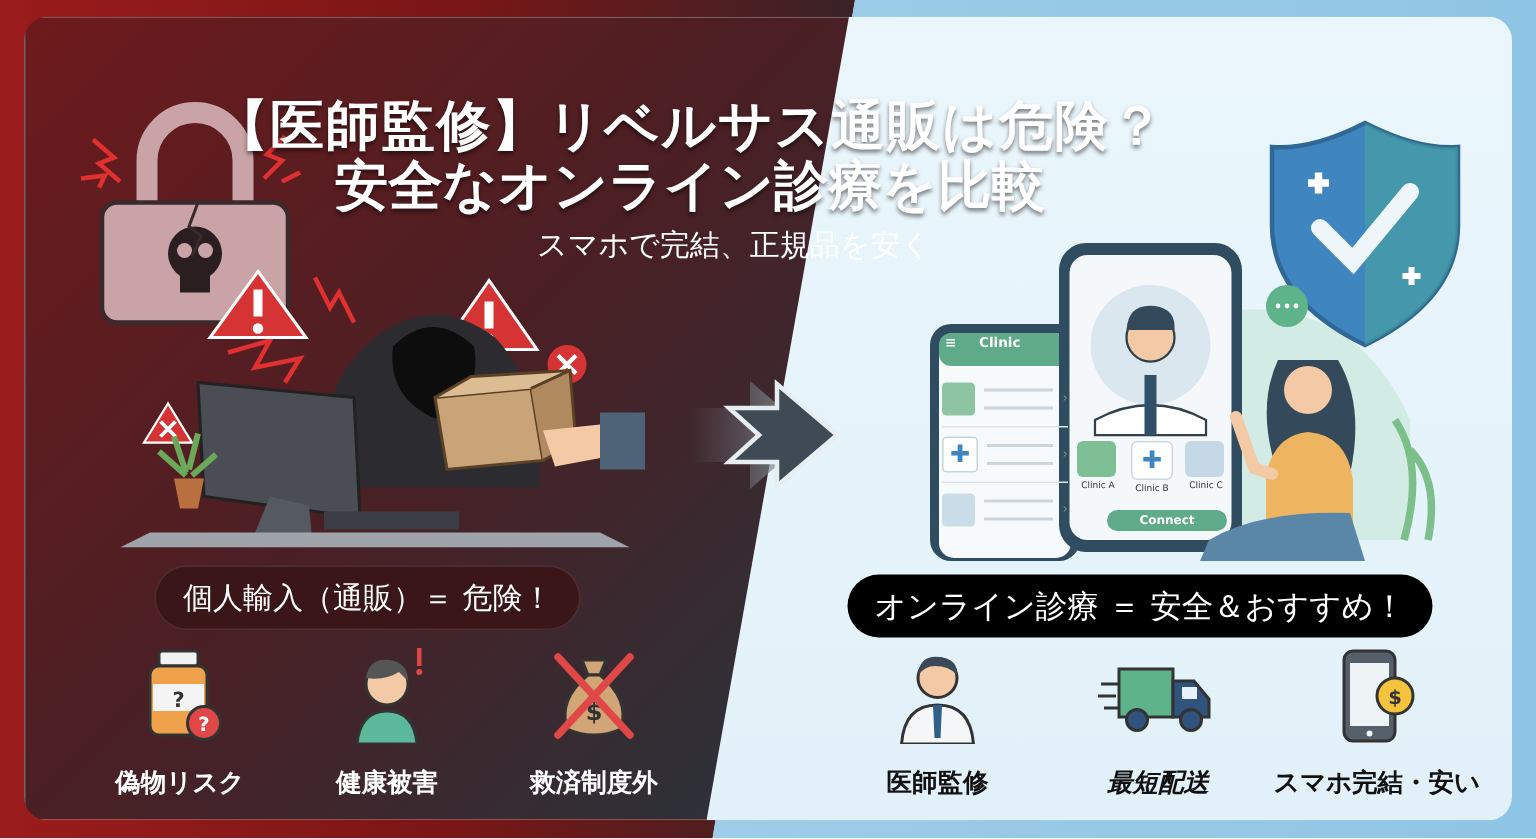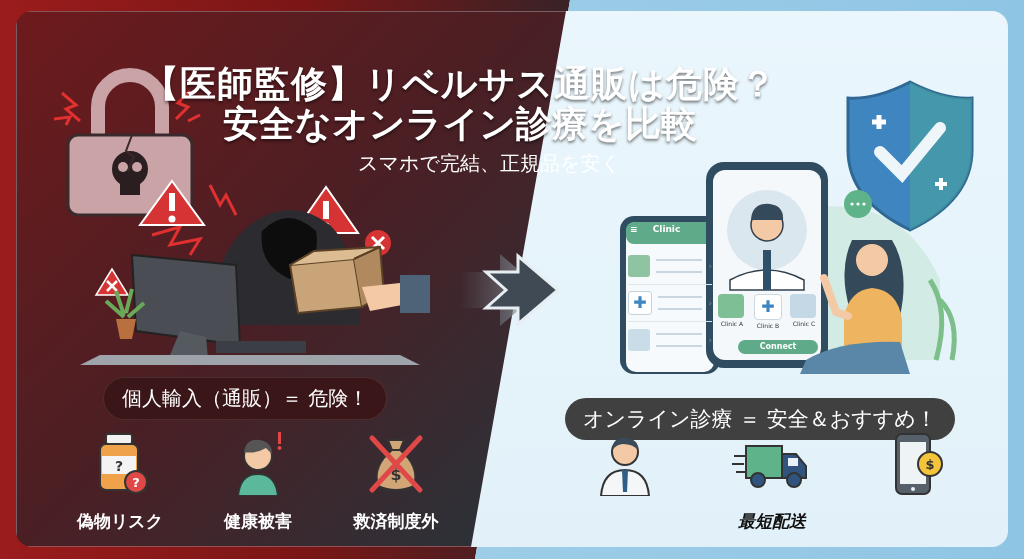--- a/index.html
+++ b/index.html
@@ -9,21 +9,21 @@
   .bg-right{position:absolute;inset:0;background:linear-gradient(90deg,#a9d4ea 0%,#8fc5e4 100%);clip-path:polygon(570px 0,1024px 0,1024px 559px,475px 559px);}
   .card{position:absolute;left:16px;top:11px;width:992px;height:536px;border-radius:16px;overflow:hidden;}
   .card-left{position:absolute;inset:0;background:linear-gradient(135deg,#6e1a1c 0%,#4a1f24 35%,#2d3138 65%,#2b3640 100%);clip-path:polygon(0 0,550px 0,455px 536px,0 536px);border:1px solid rgba(255,180,180,.35);}
   .card-right{position:absolute;inset:0;background:linear-gradient(180deg,#eaf6fc 0%,#e2f1f9 100%);clip-path:polygon(550px 0,992px 0,992px 536px,455px 536px);}
   .title{position:absolute;left:0;width:920px;text-align:center;color:#fff;font-weight:bold;text-shadow:0 2px 3px rgba(0,0,0,.5);}
   .t1{top:60px;font-size:36px;letter-spacing:1px;}
   .t2{top:100px;font-size:36px;}
   .sub{position:absolute;top:150px;left:358px;font-size:20px;color:#fff;}
   .pill{position:absolute;color:#fff;font-weight:normal;font-size:20px;padding:7px 18px;border-radius:22px;white-space:nowrap;}
   .pill-danger{left:103px;top:377px;background:#3a1618;border:1px solid rgba(255,255,255,.1);}
-  .pill-safe{left:565px;top:398px;background:#404040;font-size:21px;text-align:center;}
+  .pill-safe{left:565px;top:383px;background:#000000;font-size:21px;text-align:center;}
   .feat{position:absolute;text-align:center;font-weight:bold;font-size:17px;width:140px;}
   .feat .lbl{position:absolute;top:78px;left:0;width:140px;}
   .feat svg{display:block;margin:0 auto;}
   .feat-dark{color:#fff;}
   .feat-light{color:#111;}
   .illus{position:absolute;}
 </style>
 </head>
 <body>
 
@@ -235,33 +235,35 @@
   <div class="lbl">救済制度外</div>
 </div>
 
 <div class="feat feat-light" style="left:555px;top:432px;">
   <svg width="64" height="64" viewBox="0 0 64 64">
     <circle cx="32" cy="20" r="13" fill="#f3c9a6" stroke="#333" stroke-width="2"></circle>
     <path d="M19 18 Q20 4 34 6 Q46 8 45 18 Q40 12 30 12 Q24 12 19 18 Z" fill="#3a4a58"></path>
     <path d="M8 64 Q10 38 32 38 Q54 38 56 64 Z" fill="#f4f6f8" stroke="#333" stroke-width="2"></path>
     <path d="M29 38 L35 38 L34 60 L30 60 Z" fill="#2f5e86"></path>
   </svg>
+  <div class="lbl">医師監修</div>
 </div>
 <div class="feat feat-light" style="left:702px;top:432px;font-style:italic;">
   <svg width="80" height="64" viewBox="0 0 80 64">
     <path d="M2 24 H14 M0 32 H12 M4 40 H14" stroke="#333" stroke-width="2"></path>
     <rect x="14" y="14" width="36" height="32" fill="#5fb38a" stroke="#333" stroke-width="2"></rect>
     <path d="M50 22 H64 L74 34 V46 H50 Z" fill="#30547e" stroke="#333" stroke-width="2"></path>
     <rect x="56" y="26" width="10" height="8" fill="#e8f2f8"></rect>
     <circle cx="26" cy="48" r="7" fill="#30547e" stroke="#333" stroke-width="2"></circle>
     <circle cx="62" cy="48" r="7" fill="#30547e" stroke="#333" stroke-width="2"></circle>
   </svg>
   <div class="lbl">最短配送</div>
 </div>
 <div class="feat feat-light" style="left:838px;top:432px;width:160px;">
   <svg width="64" height="64" viewBox="0 0 64 64">
     <rect x="10" y="2" width="34" height="60" rx="6" fill="#55606a" stroke="#333" stroke-width="2"></rect>
     <rect x="14" y="10" width="26" height="42" fill="#eef3f6"></rect>
     <circle cx="27" cy="57" r="2" fill="#eef3f6"></circle>
     <circle cx="44" cy="32" r="12" fill="#f4c43c" stroke="#333" stroke-width="2"></circle>
     <text x="44" y="37" font-size="13" text-anchor="middle" fill="#333" font-weight="bold">$</text>
   </svg>
+  <div class="lbl" style="width:160px;">スマホ完結・安い</div>
 </div>
 
 </body></html>

